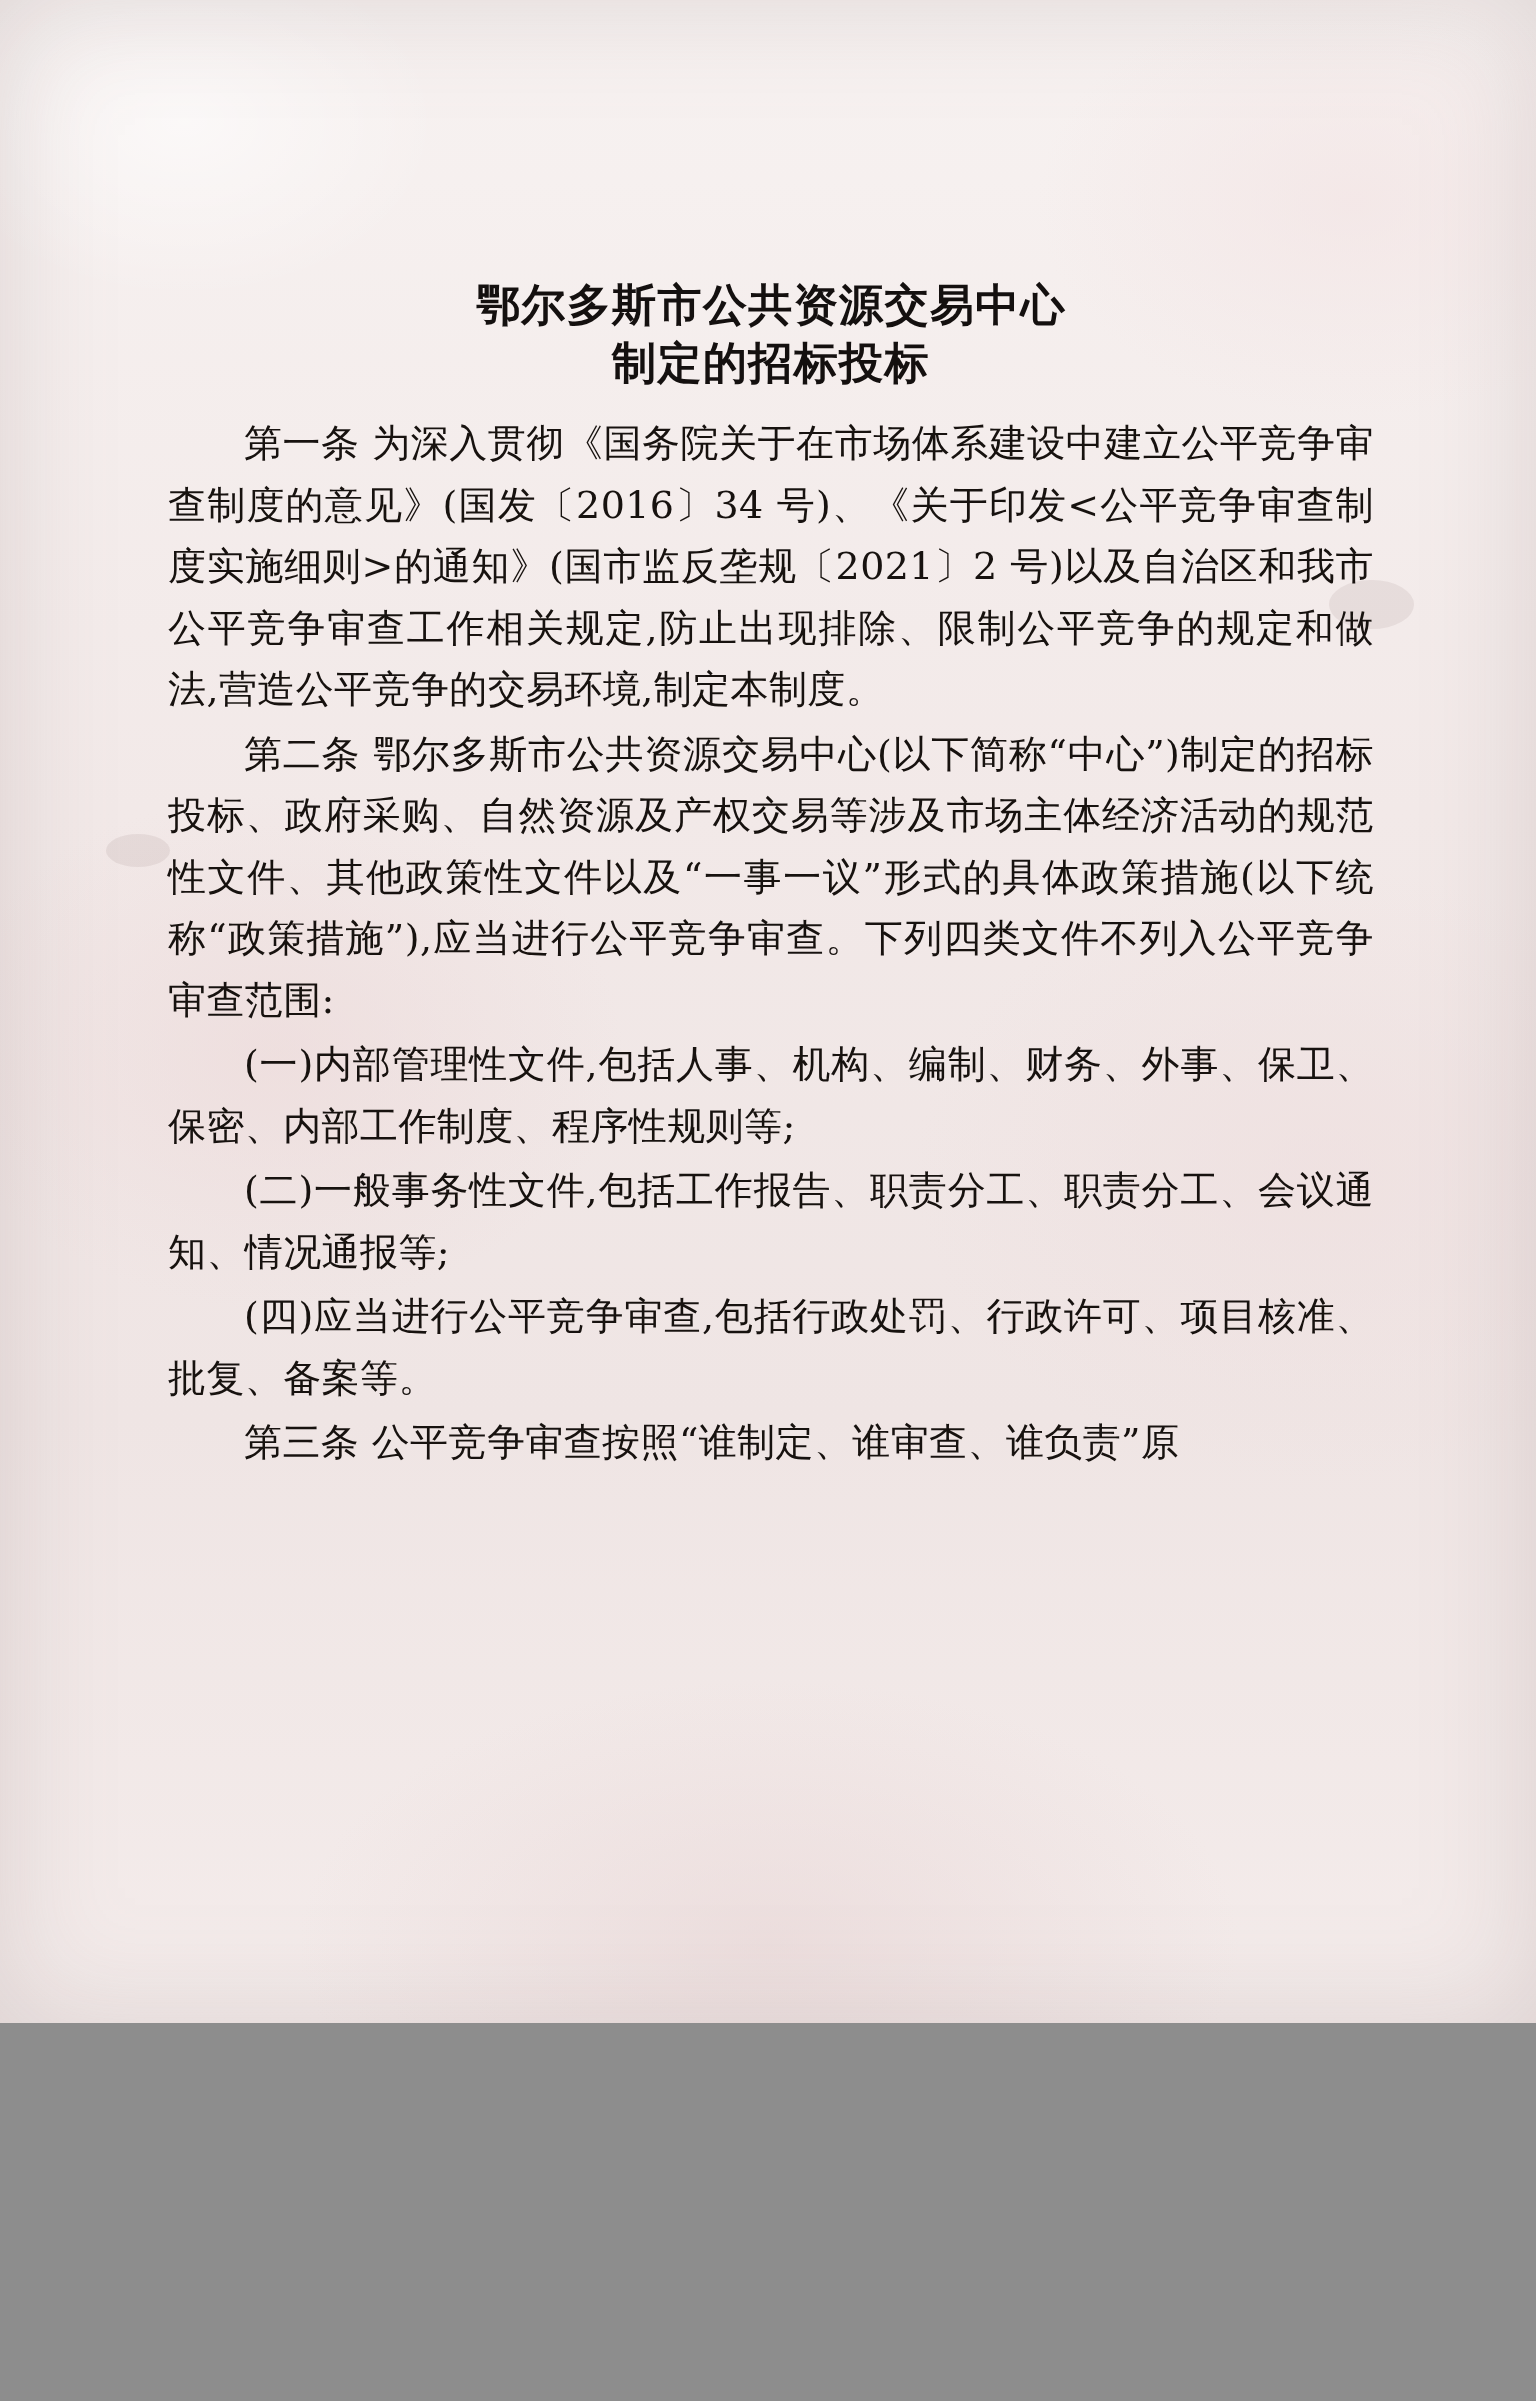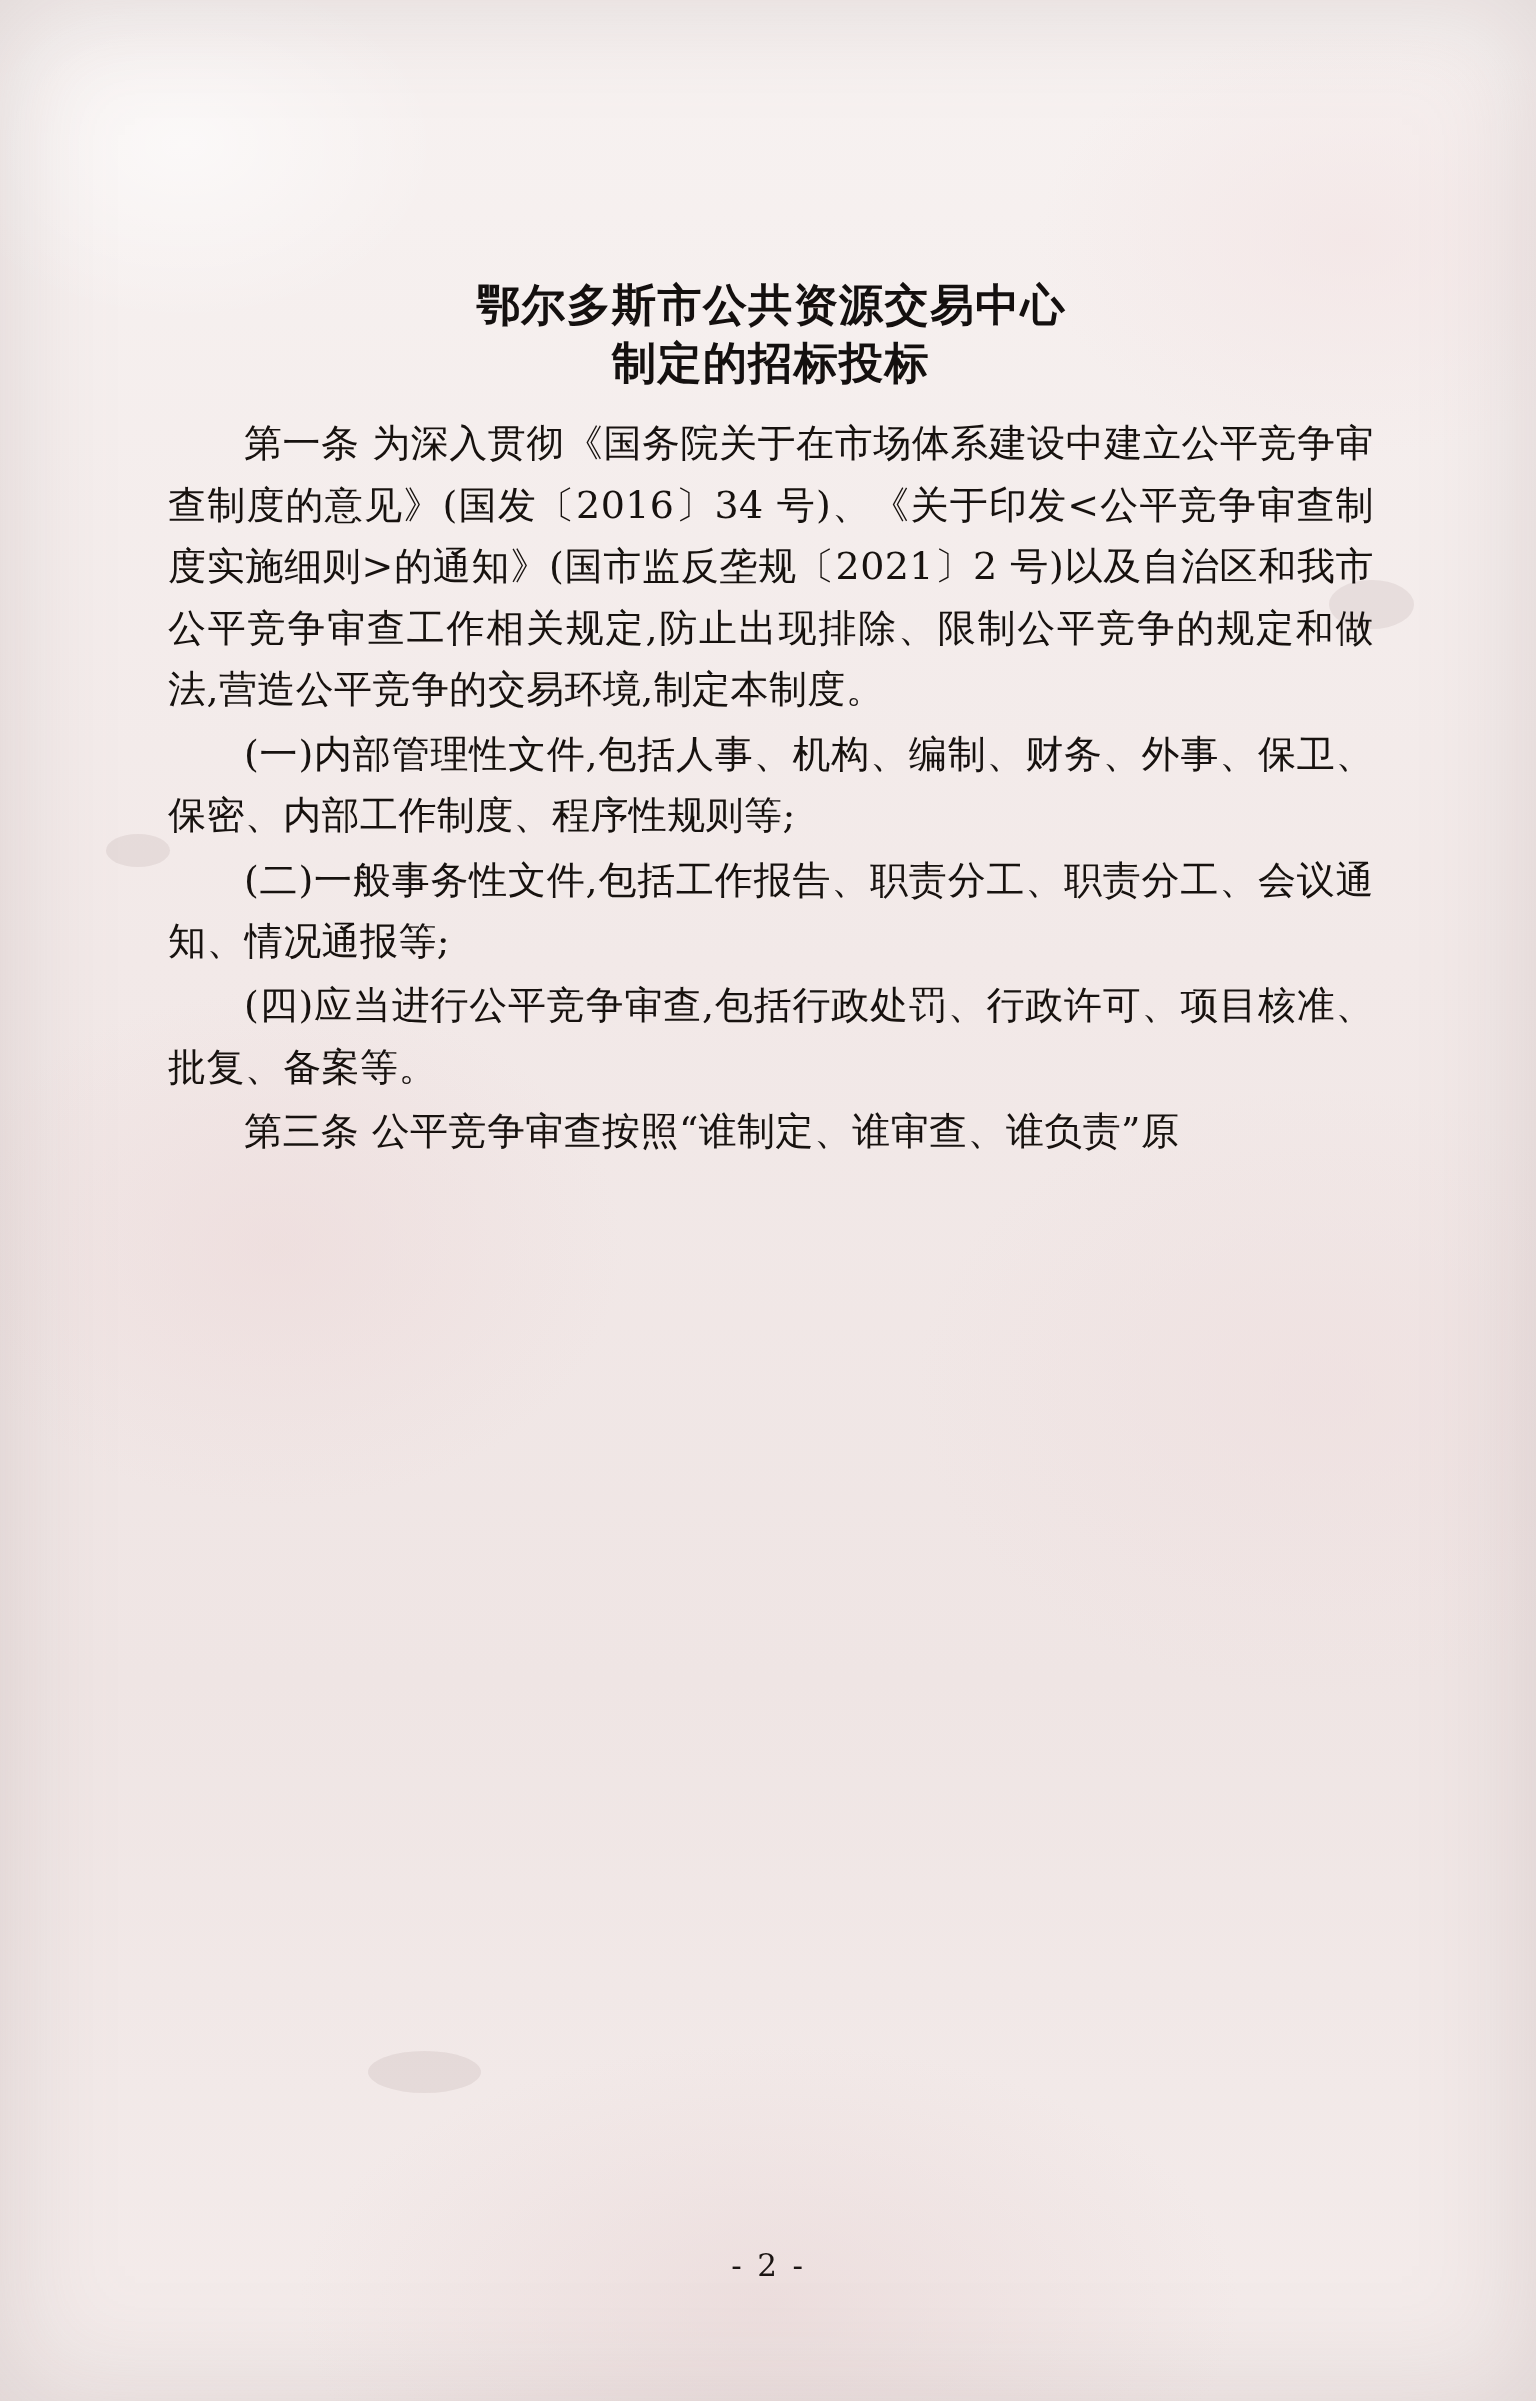--- a/index.html
+++ b/index.html
@@ -3,21 +3,21 @@
 <meta charset="utf-8">
 <style>
   html, body {
     margin: 0;
     padding: 0;
     background: #8d8d8d;
   }
   .page {
     position: relative;
     width: 1537px;
-    height: 2401px;
+    height: 2023px;
     margin: 0 auto;
     background: #f3ecec;
     overflow: hidden;
     font-family: "DejaVu Serif", "Liberation Serif", serif;
     text-decoration: underline;
   }
   
   .paper-tint {
     position: absolute;
     inset: 0;
@@ -97,20 +97,21 @@
   <div class="speck" style="left:368px; top:2051px; width:113px; height:42px;"></div>
 
   <div class="content">
     <div class="title">
       <span>鄂尔多斯市公共资源交易中心</span>
       <span class="line2">制定的招标投标</span>
     </div>
 
     <div class="body">
       <p class="para">第一条  为深入贯彻《国务院关于在市场体系建设中建立公平竞争审查制度的意见》(国发〔2016〕34 号)、《关于印发&lt;公平竞争审查制度实施细则&gt;的通知》(国市监反垄规〔2021〕2 号)以及自治区和我市公平竞争审查工作相关规定,防止出现排除、限制公平竞争的规定和做法,营造公平竞争的交易环境,制定本制度。</p>
+      <p class="para">第二条  鄂尔多斯市公共资源交易中心(以下简称“中心”)制定的招标投标、政府采购、自然资源及产权交易等涉及市场主体经济活动的规范性文件、其他政策性文件以及“一事一议”形式的具体政策措施(以下统称“政策措施”),应当进行公平竞争审查。下列四类文件不列入公平竞争审查范围:</p>
       <p class="para">(一)内部管理性文件,包括人事、机构、编制、财务、外事、保卫、保密、内部工作制度、程序性规则等;</p>
       <p class="para">(二)一般事务性文件,包括工作报告、职责分工、职责分工、会议通知、情况通报等;</p>
       <p class="para">(四)应当进行公平竞争审查,包括行政处罚、行政许可、项目核准、批复、备案等。</p>
       <p class="para">第三条  公平竞争审查按照“谁制定、谁审查、谁负责”原</p>
     </div>
   </div>
 
   <div class="page-number">- 2 -</div>
 </div>
 

